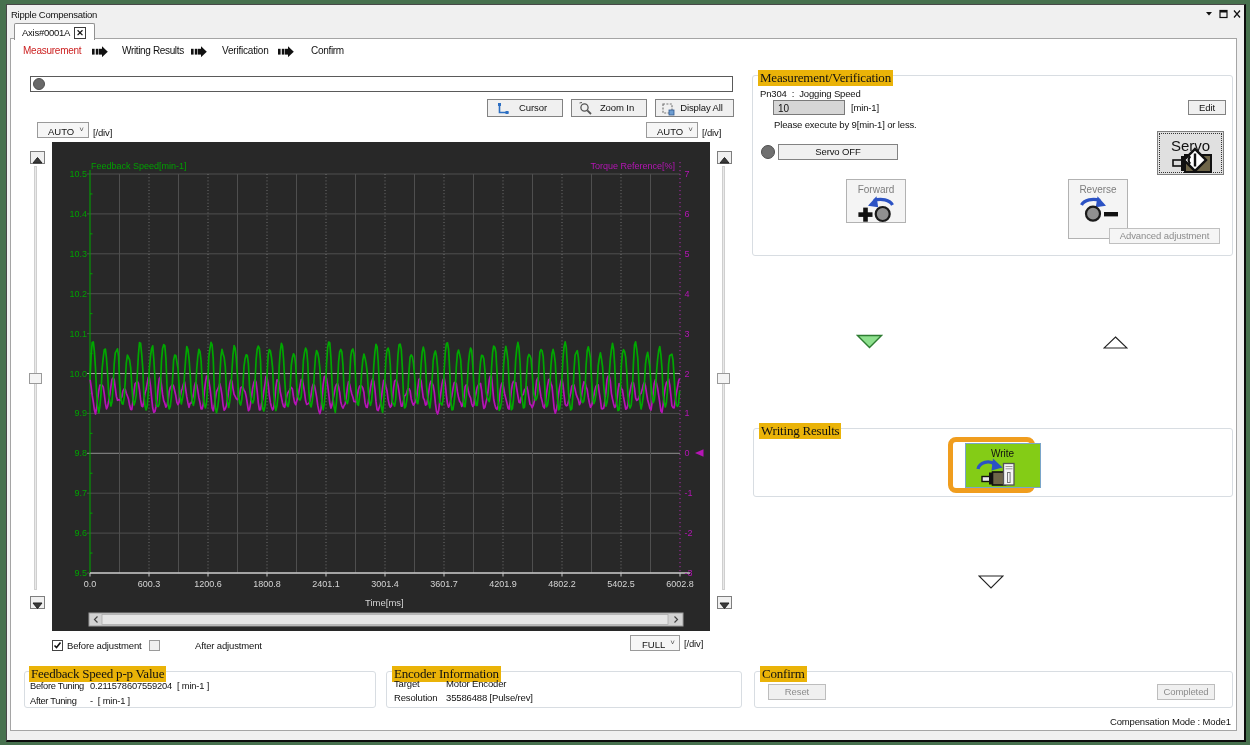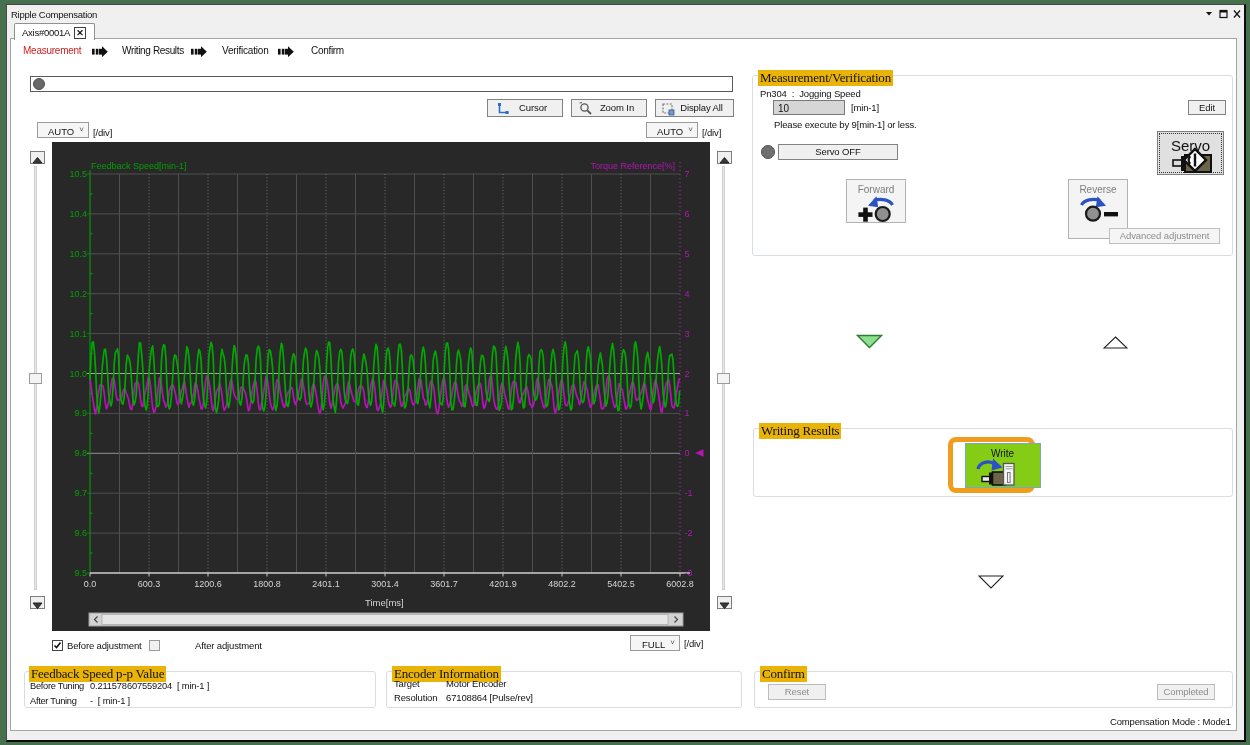--- a/index.html
+++ b/index.html
@@ -248,21 +248,21 @@
   <div class="t" style="left:30px;top:681px;font-size:9.3px;letter-spacing:-0.3px;">Before Tuning</div>
   <div class="t" style="left:90px;top:681px;font-size:9.3px;">0.211578607559204&nbsp; [ min-1 ]</div>
   <div class="t" style="left:30px;top:696px;font-size:9.3px;letter-spacing:-0.3px;">After Tuning</div>
   <div class="t" style="left:90px;top:696px;font-size:9.3px;">-&nbsp; [ min-1 ]</div>
 
   <div class="gb" style="left:386px;top:671px;width:356px;height:37px;"></div>
   <div class="gbl" style="left:392px;top:666px;">Encoder Information</div>
   <div class="t" style="left:394px;top:678px;">Target</div>
   <div class="t" style="left:446px;top:678px;">Motor Encoder</div>
   <div class="t" style="left:394px;top:692px;">Resolution</div>
-  <div class="t" style="left:446px;top:692px;">67108864 [Pulse/rev]</div>
+  <div class="t" style="left:446px;top:692px;">35586488 [Pulse/rev]</div>
 
   <div class="gb" style="left:752px;top:75px;width:481px;height:181px;"></div>
   <div class="gbl" style="left:758px;top:70px;">Measurement/Verification</div>
   <div class="t" style="left:760px;top:88px;">Pn304&nbsp;&nbsp;:&nbsp;&nbsp;Jogging Speed</div>
   <div class="abs" style="left:773px;top:100px;width:72px;height:15px;background:#d6d6d6;border:1px solid #7a7a7a;box-sizing:border-box;">
     <span style="position:absolute;left:4px;top:1.5px;font-size:10px;color:#111;">10</span>
     </div>
   <div class="t" style="left:851px;top:102px;">[min-1]</div>
   <div class="btn" style="left:1188px;top:100px;width:38px;height:15px;line-height:13px;">Edit</div>
   <div class="t" style="left:774px;top:119px;">Please execute by 9[min-1] or less.</div>

